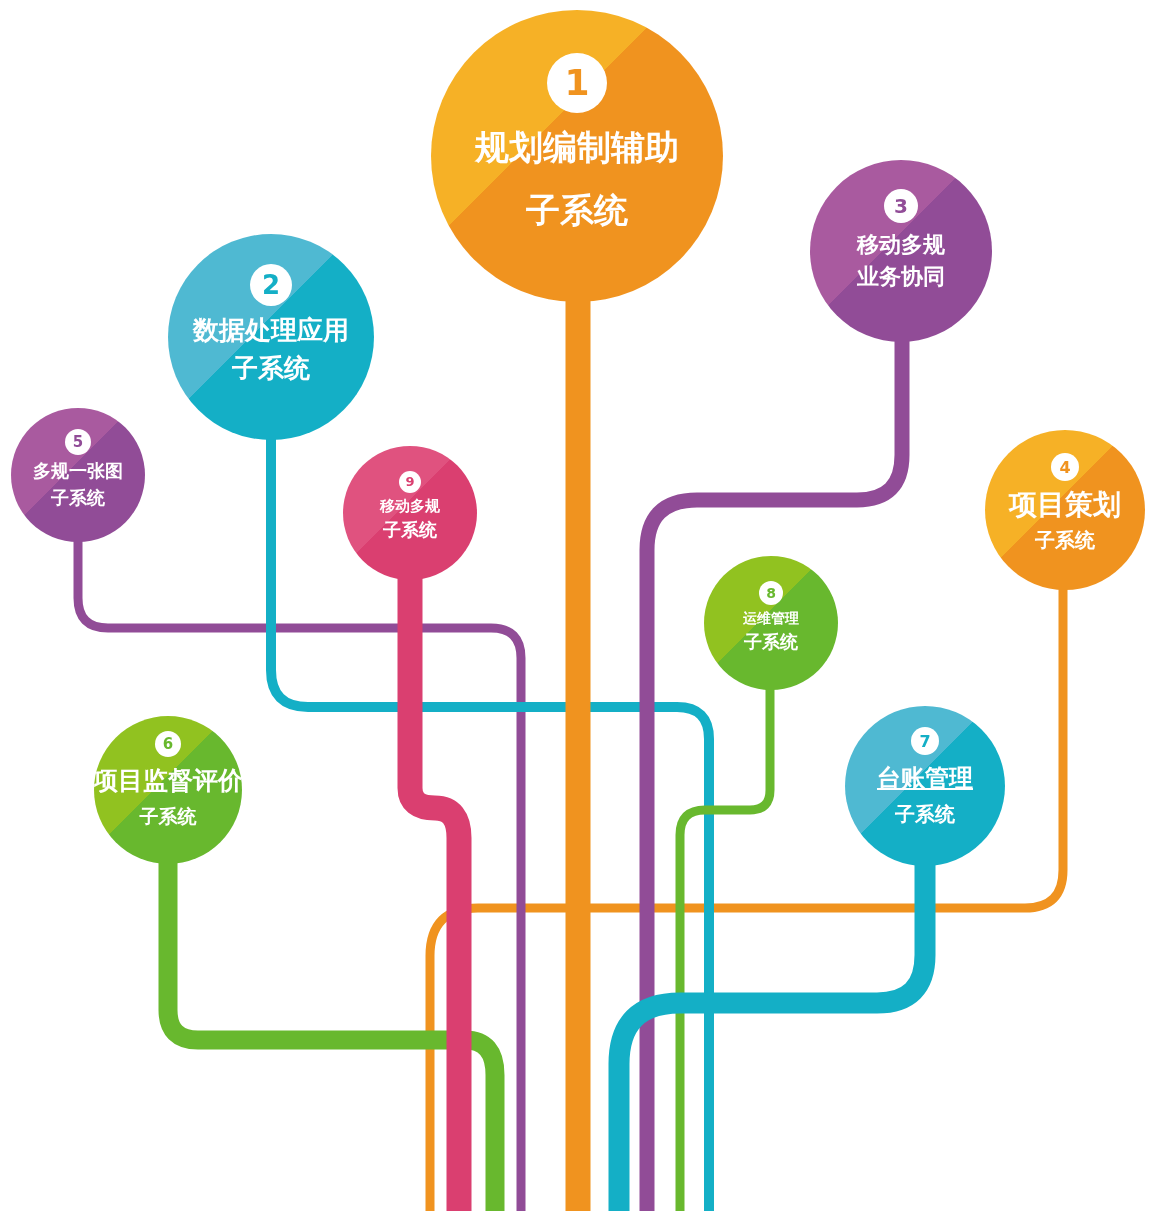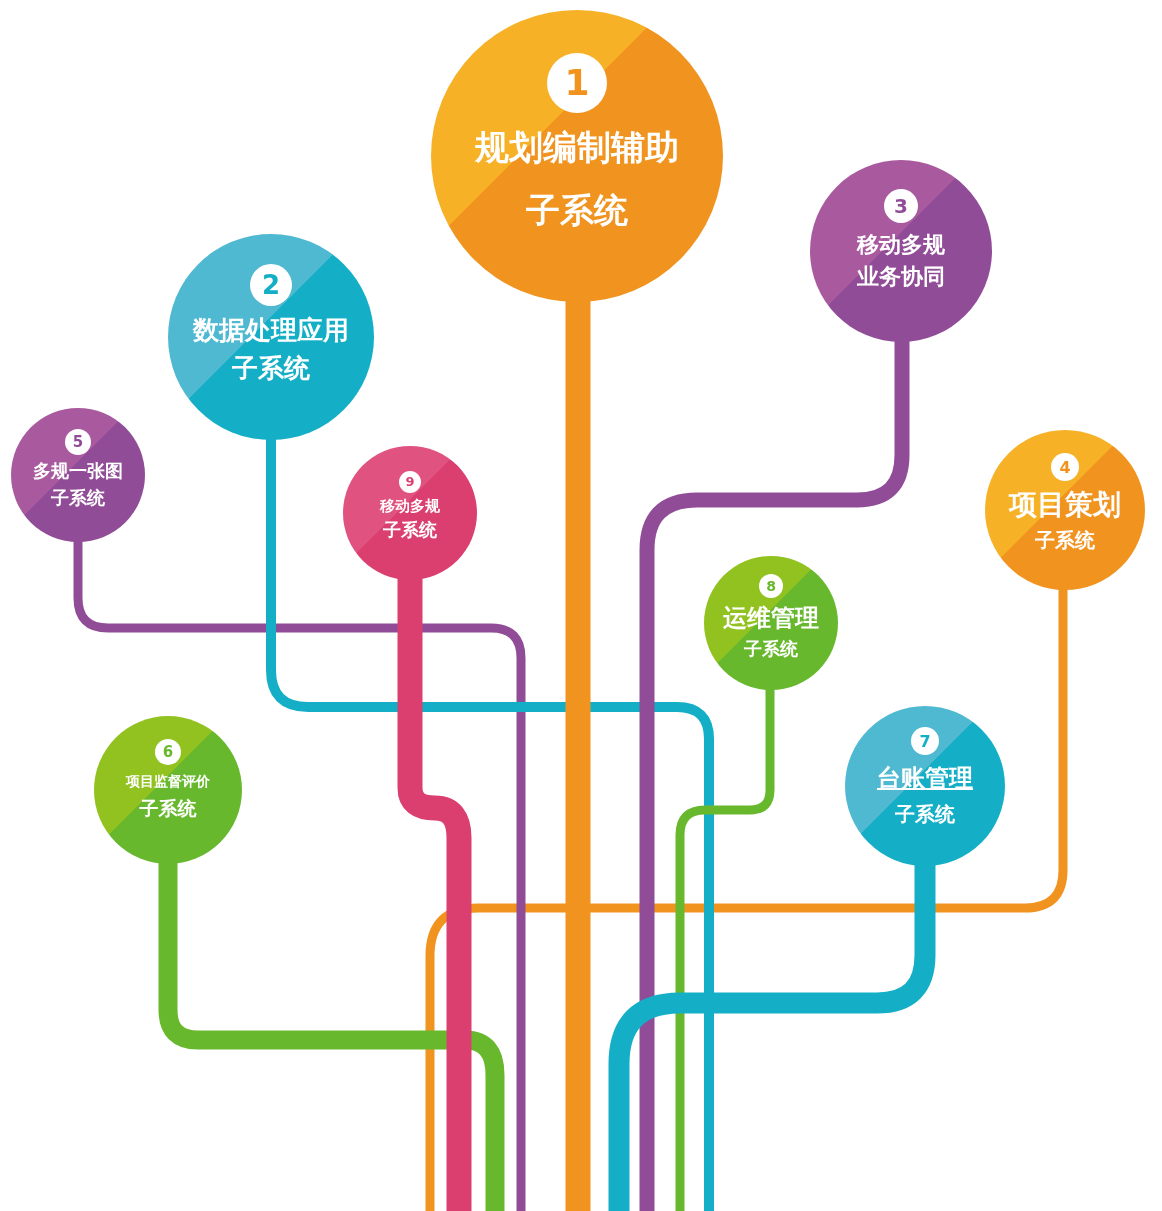--- a/index.html
+++ b/index.html
@@ -76,37 +76,37 @@
     <span>5</span>
   </div>
   <div class="label" style="font-size:18px;">多规一张图</div>
   <div class="label" style="font-size:18px;">子系统</div>
 </div>
 
 <div class="node" style="left:94px; top:716px; width:148px; height:148px; background:linear-gradient(135deg, #91c220 0%, #91c220 45%, #68b82e 45%, #68b82e 100%);">
   <div class="badge" style="width:26px;height:26px;font-size:15px;color:#68b82e;margin-top:-18px;margin-bottom:6px;">
     <span>6</span>
   </div>
-  <div class="label" style="font-size:14px;">项目监督评价</div>
+  <div class="label" style="font-size:25px;">项目监督评价</div>
   <div class="label" style="font-size:19px;margin-top:4px;">子系统</div>
 </div>
 
 <div class="node" style="left:845px; top:706px; width:160px; height:160px; background:linear-gradient(135deg, #4fb9d2 0%, #4fb9d2 45%, #14afc6 45%, #14afc6 100%);">
   <div class="badge" style="width:28px;height:28px;font-size:16px;color:#14afc6;margin-top:-16px;margin-bottom:6px;">
     <span>7</span>
   </div>
   <div class="label" style="font-size:24px;text-decoration:underline;">台账管理</div>
   <div class="label" style="font-size:20px;margin-top:4px;">子系统</div>
 </div>
 
 <div class="node" style="left:704px; top:556px; width:134px; height:134px; background:linear-gradient(135deg, #91c220 0%, #91c220 45%, #68b82e 45%, #68b82e 100%);">
   <div class="badge" style="width:24px;height:24px;font-size:14px;color:#68b82e;margin-top:-10px;margin-bottom:3px;">
     <span>8</span>
   </div>
-  <div class="label" style="font-size:24px;">运维管理</div>
+  <div class="label" style="font-size:14px;">运维管理</div>
   <div class="label" style="font-size:18px;">子系统</div>
 </div>
 
 <div class="node" style="left:343px; top:446px; width:134px; height:134px; background:linear-gradient(135deg, #e0527f 0%, #e0527f 45%, #da3f70 45%, #da3f70 100%);">
   <div class="badge" style="width:22px;height:22px;font-size:13px;color:#da3f70;margin-top:-12px;margin-bottom:3px;">
     <span>9</span>
   </div>
   <div class="label" style="font-size:15px;text-align:center;">移动多规</div>
   <div class="label" style="font-size:18px;">子系统</div>
 </div>

